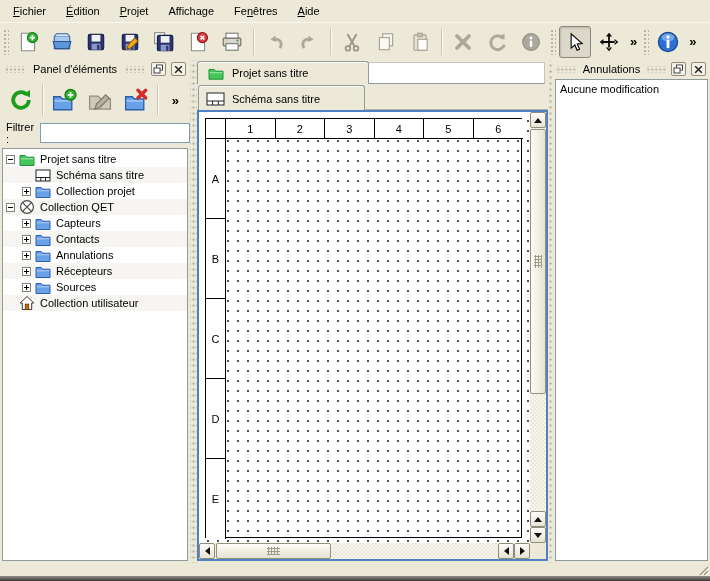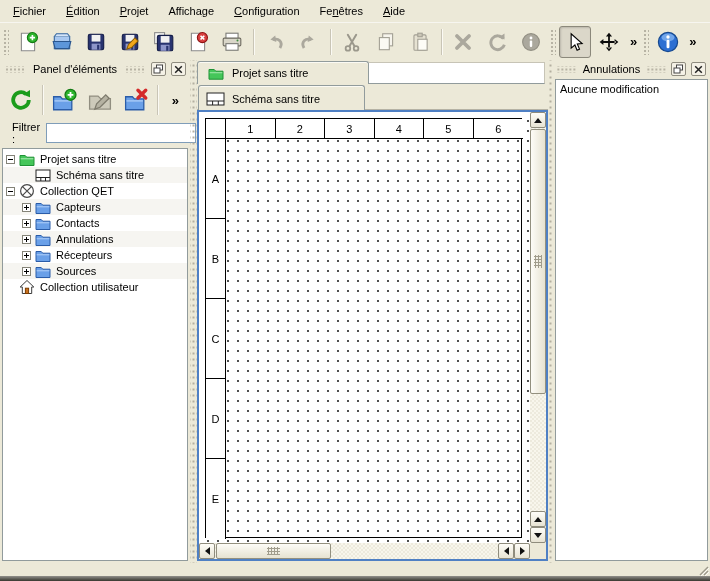--- a/index.html
+++ b/index.html
@@ -26,21 +26,21 @@
   .dock-dots { flex:1; height:7px; background-image:radial-gradient(circle,#b7b3a4 1px,transparent 1.4px); background-size:4px 4px; background-position:center; }
   .dock-btn { width:15px; height:14px; border:1px solid #8f8c7f; background:#f4f1e6; border-radius:2px; display:flex; align-items:center; justify-content:center; }
   .dock-title .label { padding:0 2px; }
 
   
   .dock-left { position:absolute; left:0; top:60px; width:190px; bottom:18px; display:flex; flex-direction:column; }
   .panel-toolbar { height:44px; display:flex; align-items:center; padding:0 3px; }
   .pt-btn { width:32px; height:32px; margin:0 2px; display:flex; align-items:center; justify-content:center; }
   .pt-sep { width:1px; height:30px; background:#c9c5b6; box-shadow:1px 0 0 #fbfaf4; margin:0 3px; }
   .pt-chevron { font-size:13px; font-weight:bold; margin-left:auto; padding:0 8px; }
-  .filter-row { height:26px; display:flex; align-items:center; gap:6px; padding:0 6px 4px 6px; }
+  .filter-row { height:26px; display:flex; align-items:center; gap:6px; padding:0 6px 4px 6px;justify-content:center; }
   .filter-input { flex:1; height:20px; border:1px solid #7f9db9; background:#fff; font:11px "Liberation Sans",sans-serif; padding:0 3px; }
   .tree { flex:1; margin:0 2px 2px 2px; border:1px solid #919b9c; background:#fff; overflow:hidden; padding-top:2px; }
   .tree-row { height:16px; display:flex; align-items:center; white-space:nowrap; }
   .tree-row:nth-child(even) { background:#f6f5f1; }
   .i0 { padding-left:3px; } .i1 { padding-left:19px; }
   .exp { width:9px; height:9px; border:1px solid #848378; background:#fff; position:relative; margin-right:4px; flex:none; }
   .exp .xh { position:absolute; left:1px; top:3px; width:5px; height:1px; background:#000; }
   .exp .xv { position:absolute; left:3px; top:1px; width:1px; height:5px; background:#000; display:none; }
   .exp.plus .xv { display:block; }
   .noexp { width:13px; flex:none; }
@@ -123,21 +123,20 @@
         <rect x="11" y="12.5" width="2" height="4.5" fill="#28336f"></rect>
       </symbol>
     </defs>
   </svg>
 
   <div class="menubar">
     <span class="menu-item"><u>F</u>ichier</span>
     <span class="menu-item"><u>É</u>dition</span>
     <span class="menu-item"><u>P</u>rojet</span>
     <span class="menu-item">Afficha<u>g</u>e</span>
-    <span class="menu-item"><u>C</u>onfiguration</span>
     <span class="menu-item">Fe<u>n</u>êtres</span>
     <span class="menu-item"><u>A</u>ide</span>
   </div>
 
   <div class="toolbar">
     <span class="tb-handle"></span>
 
     <span class="tb-btn">
         <svg width="22" height="22" viewBox="0 0 20 20">
           <use href="#sym-page"></use>
@@ -346,20 +345,32 @@
       </div>
       <div class="tree-row i1">
         <span class="noexp"></span>
         <span class="ticon">
             <svg width="16" height="13" viewBox="0 0 16 13">
               <rect x="1" y="1" width="14" height="11" fill="#fff" stroke="#222"></rect>
               <path d="M1 8.5h14M5.8 8.5V12M10.5 8.5V12" stroke="#222" fill="none"></path>
             </svg>
           </span>
         <span class="tlabel">Schéma sans titre</span>
+      </div>
+      <div class="tree-row i1">
+        <span class="exp plus">
+            <b class="xh"></b>
+            <b class="xv"></b>
+          </span>
+        <span class="ticon">
+            <svg width="16" height="16" viewBox="0 0 16 16">
+              <use href="#sym-folder"></use>
+            </svg>
+          </span>
+        <span class="tlabel">Collection projet</span>
       </div>
       <div class="tree-row i0">
         <span class="exp">
             <b class="xh"></b>
           </span>
         <span class="ticon">
             <svg width="16" height="16" viewBox="0 0 16 16">
               <circle cx="8" cy="8" r="6.4" fill="#fff" stroke="#4a4a4a" stroke-width="1.2"></circle>
               <path d="M3.8 3.8l8.4 8.4M12.2 3.8l-8.4 8.4" stroke="#4a4a4a" stroke-width="1.2"></path>
             </svg>

